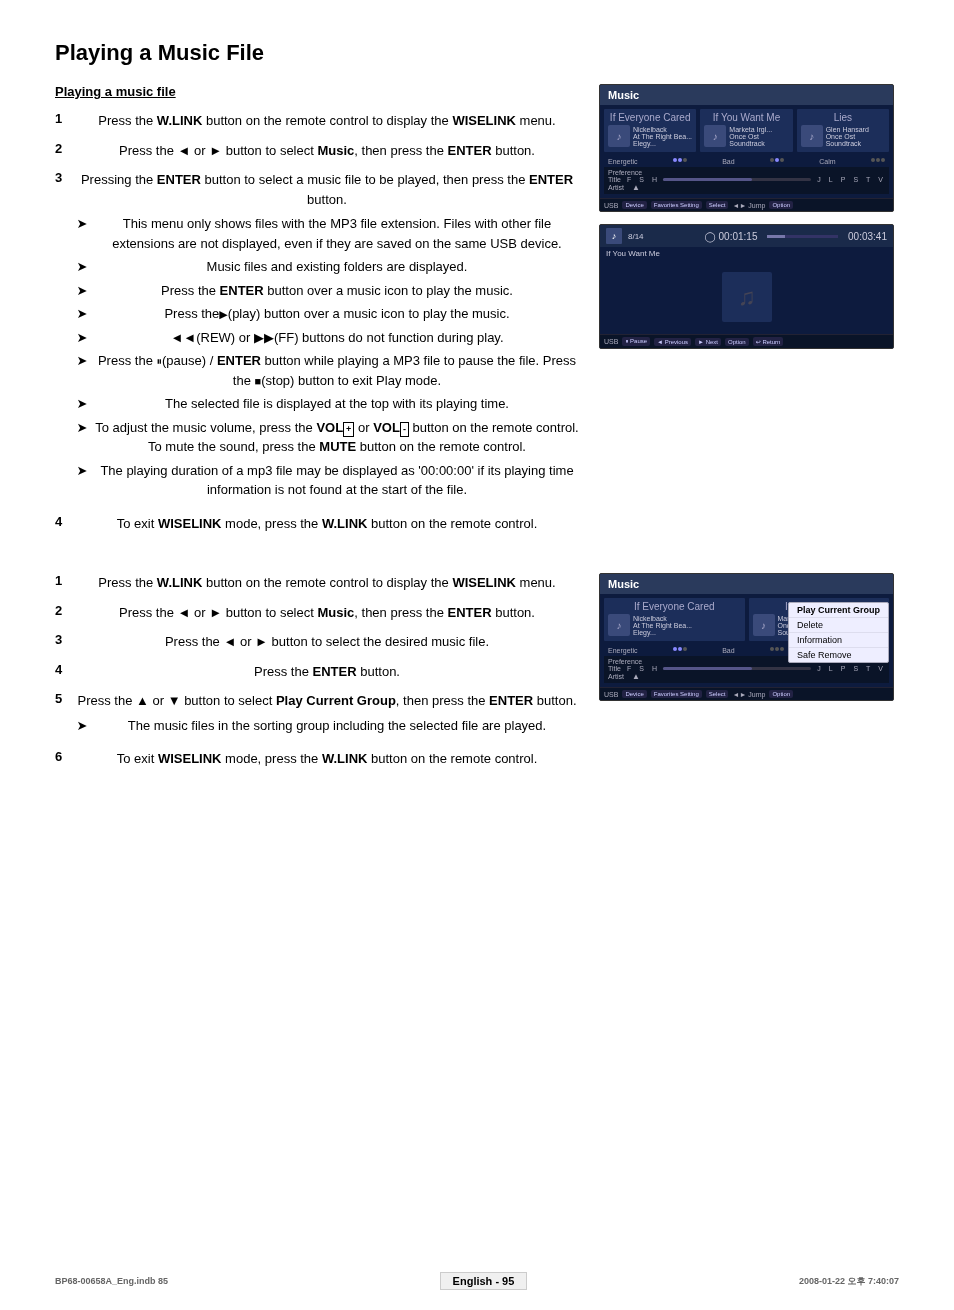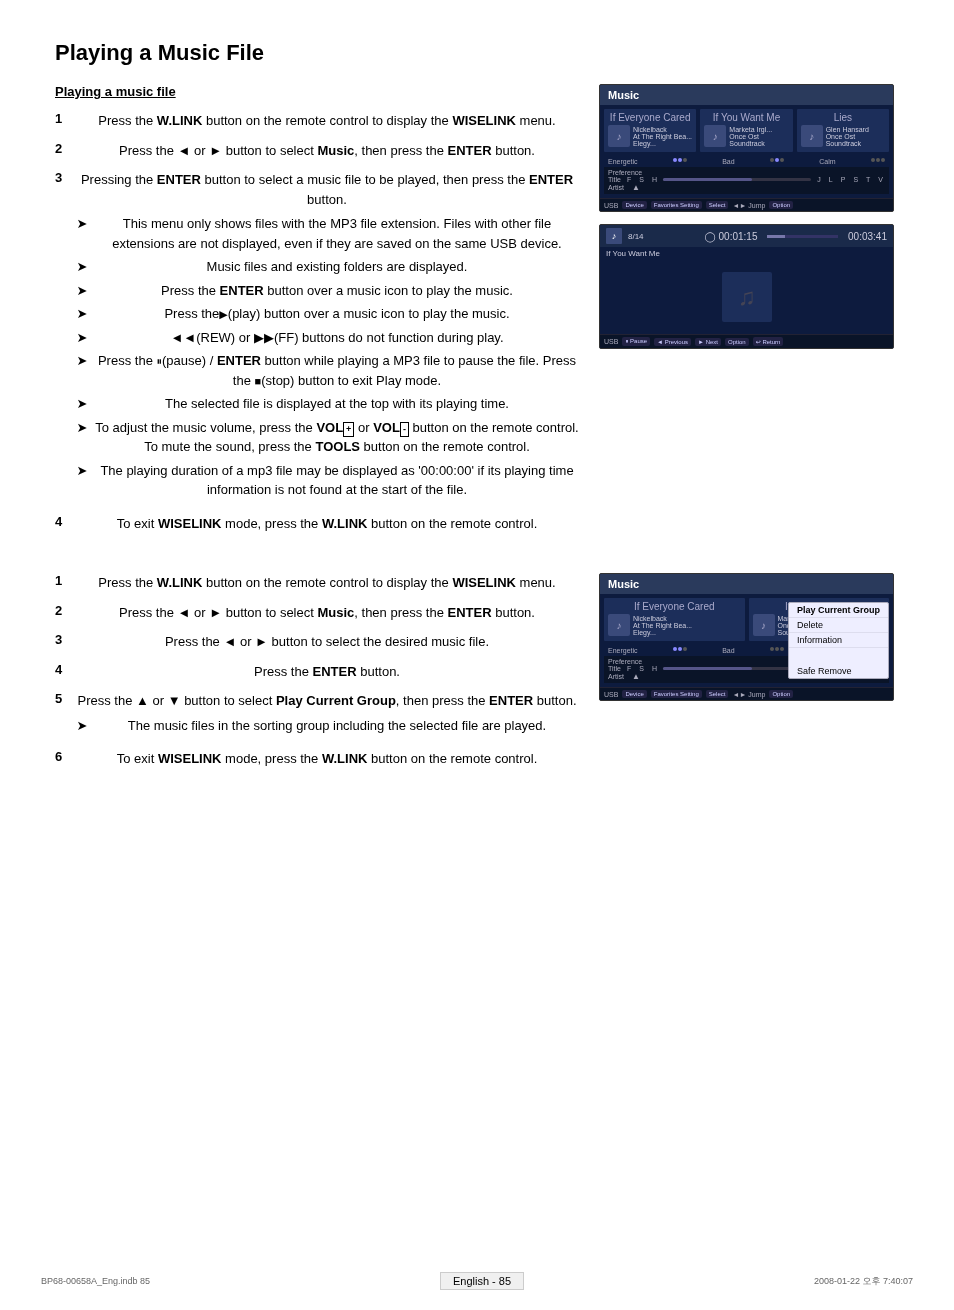--- a/index.html
+++ b/index.html
@@ -268,21 +268,21 @@
       font-size: 9px;
       color: #000;
       z-index: 10;
       min-width: 90px;
     }
     .group-menu-item {
       padding: 2px 8px;
       border-bottom: 1px solid #dde;
       white-space: nowrap;
     }
-    .group-menu-item:last-child { border-bottom: none; margin-top: 16px; }
+    .group-menu-item:last-child { border-bottom: none; }
     .group-menu-item.highlight { font-weight: bold; }
 
     .section-gap {
       margin-top: 25px;
     }
     .continued {
       text-align: center;
       margin-top: 30px;
       font-style: italic;
       text-decoration: underline;
@@ -290,23 +290,24 @@
       color: #000;
     }
     .page-bottom {
       position: absolute;
       bottom: 20px;
       left: 0;
       right: 0;
       display: flex;
       justify-content: space-between;
       align-items: center;
-      padding: 0 41px;
+      padding: 0 55px;
       font-size: 9px;
       color: #666;
+      font-weight: bold;
     }
     .page-num-box {
       background: #f0f0f0;
       border: 1px solid #ccc;
       padding: 2px 12px;
       font-size: 11px;
       color: #000;
     }
     .inline-icon {
       display: inline-block;
@@ -368,21 +369,21 @@
             <div class="sub-step">
               <span class="arrow-bullet">➤</span>
               <span class="sub-step-text">Press the <span class="inline-icon">⏸</span>(pause) / <b>ENTER</b> button while playing a MP3 file to pause the file. Press the <span class="inline-icon">■</span>(stop) button to exit Play mode.</span>
             </div>
             <div class="sub-step">
               <span class="arrow-bullet">➤</span>
               <span class="sub-step-text">The selected file is displayed at the top with its playing time.</span>
             </div>
             <div class="sub-step">
               <span class="arrow-bullet">➤</span>
-              <span class="sub-step-text">To adjust the music volume, press the <b>VOL<span class="vol-icon">+</span></b> or <b>VOL<span class="vol-icon">-</span></b> button on the remote control. To mute the sound, press the <b>TOOLS</b> button on the remote control.</span>
+              <span class="sub-step-text">To adjust the music volume, press the <b>VOL<span class="vol-icon">+</span></b> or <b>VOL<span class="vol-icon">-</span></b> button on the remote control. To mute the sound, press the <b>MUTE</b> button on the remote control.</span>
             </div>
             <div class="sub-step">
               <span class="arrow-bullet">➤</span>
               <span class="sub-step-text">The playing duration of a mp3 file may be displayed as '00:00:00' if its playing time information is not found at the start of the file.</span>
             </div>
           </div>
         </div>
       </div>
 
       <div class="step">
@@ -625,17 +626,17 @@
             <div class="footer-btn">Option</div>
           </div>
         </div>
       </div>
     </div>
   </div>
 
 
   <div class="page-bottom">
     <span>BP68-00658A_Eng.indb   85</span>
-    <div class="page-num-box">English - 85</div>
+    <div class="page-num-box">English - 95</div>
     <span>2008-01-22   오후 7:40:07</span>
   </div>
 
 </div>
 
 </body></html>

